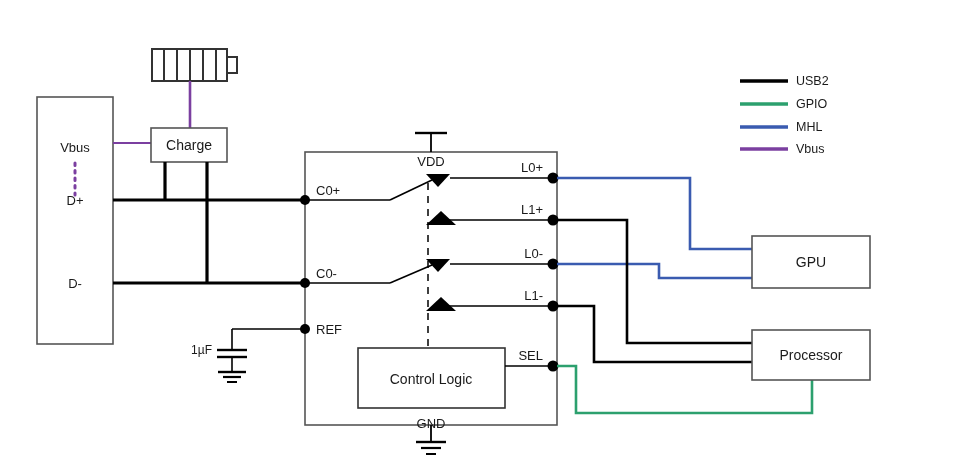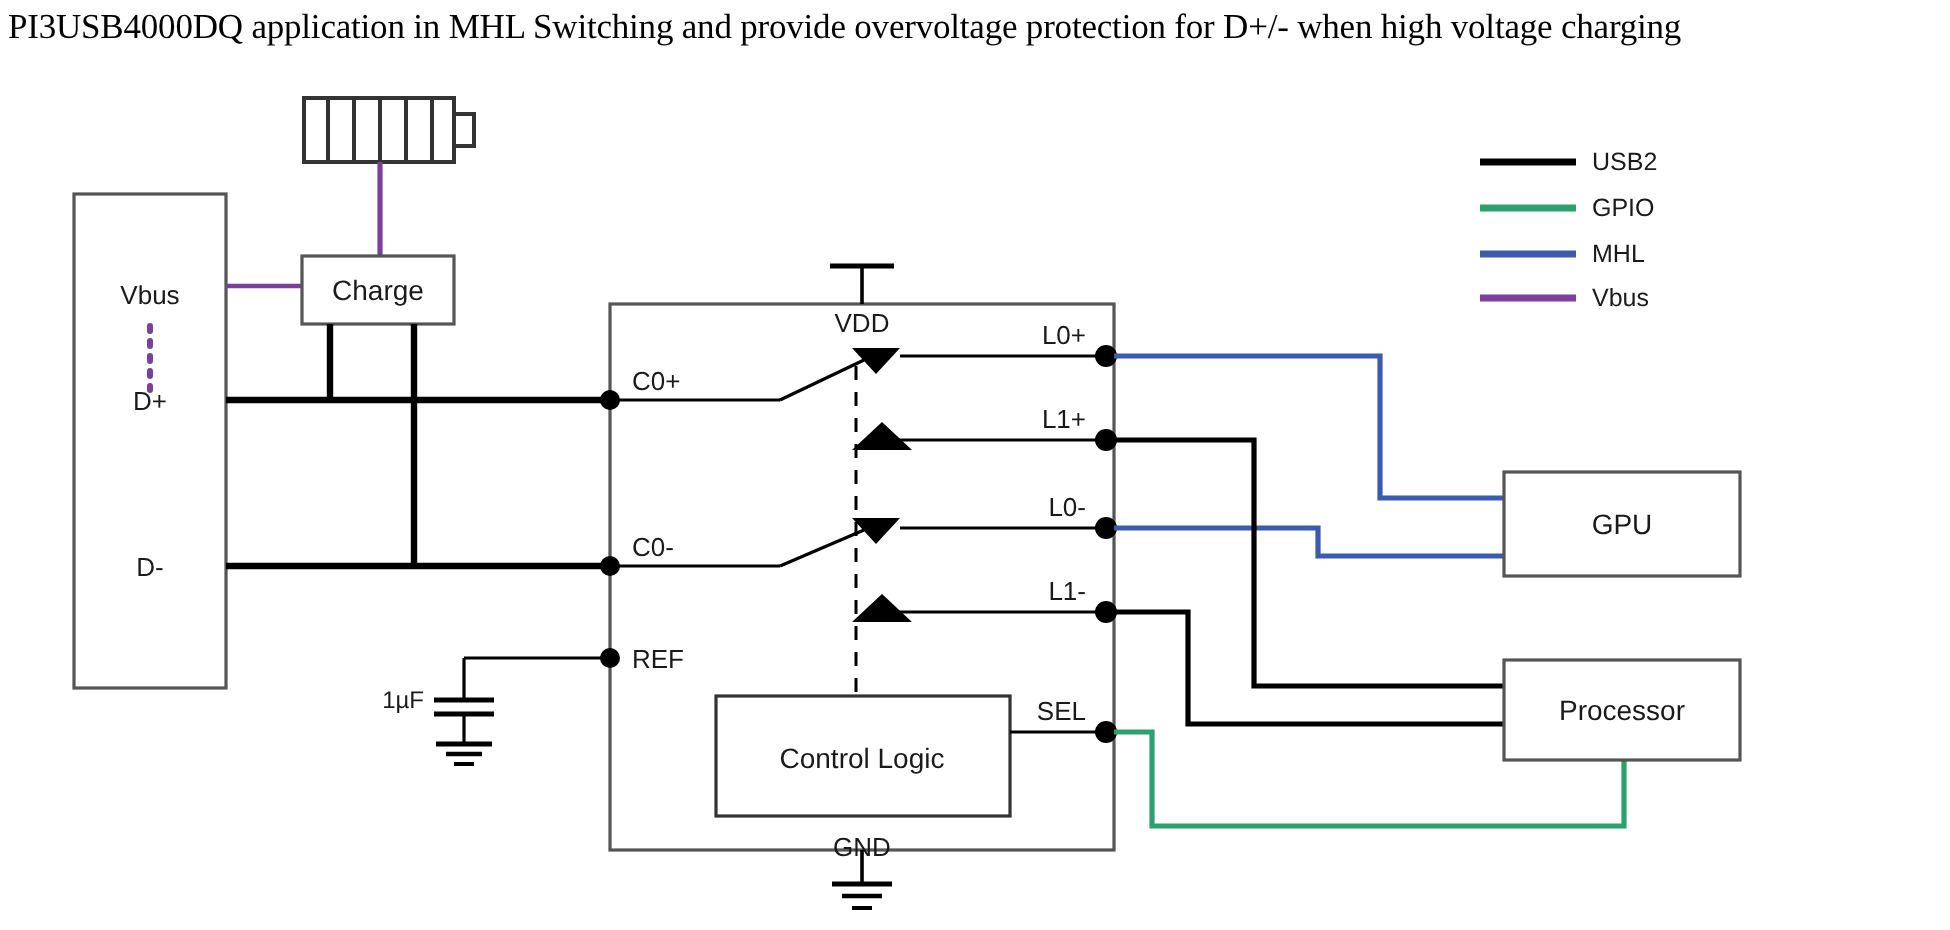--- a/index.html
+++ b/index.html
@@ -54,21 +54,20 @@
     font-family: "Liberation Sans", sans-serif;
     font-size: 12px;
     fill: #1a1a1a;
   }
 </style>
 </head>
 <body>
 
 <div id="canvas">
 
-  <div id="title">PI3USB4000DQ application in MHL Switching and provide overvoltage protection for D+/- when high voltage charging</div>
 
   <svg id="schematic" viewBox="0 0 975 465">
 
     <g>
       <line x1="740" y1="81" x2="788" y2="81" stroke="#000000" stroke-width="3.5"></line>
       <text class="lbl-legend" x="796" y="85">USB2</text>
 
       <line x1="740" y1="104" x2="788" y2="104" stroke="#2ca06e" stroke-width="3.5"></line>
       <text class="lbl-legend" x="796" y="108">GPIO</text>
 

